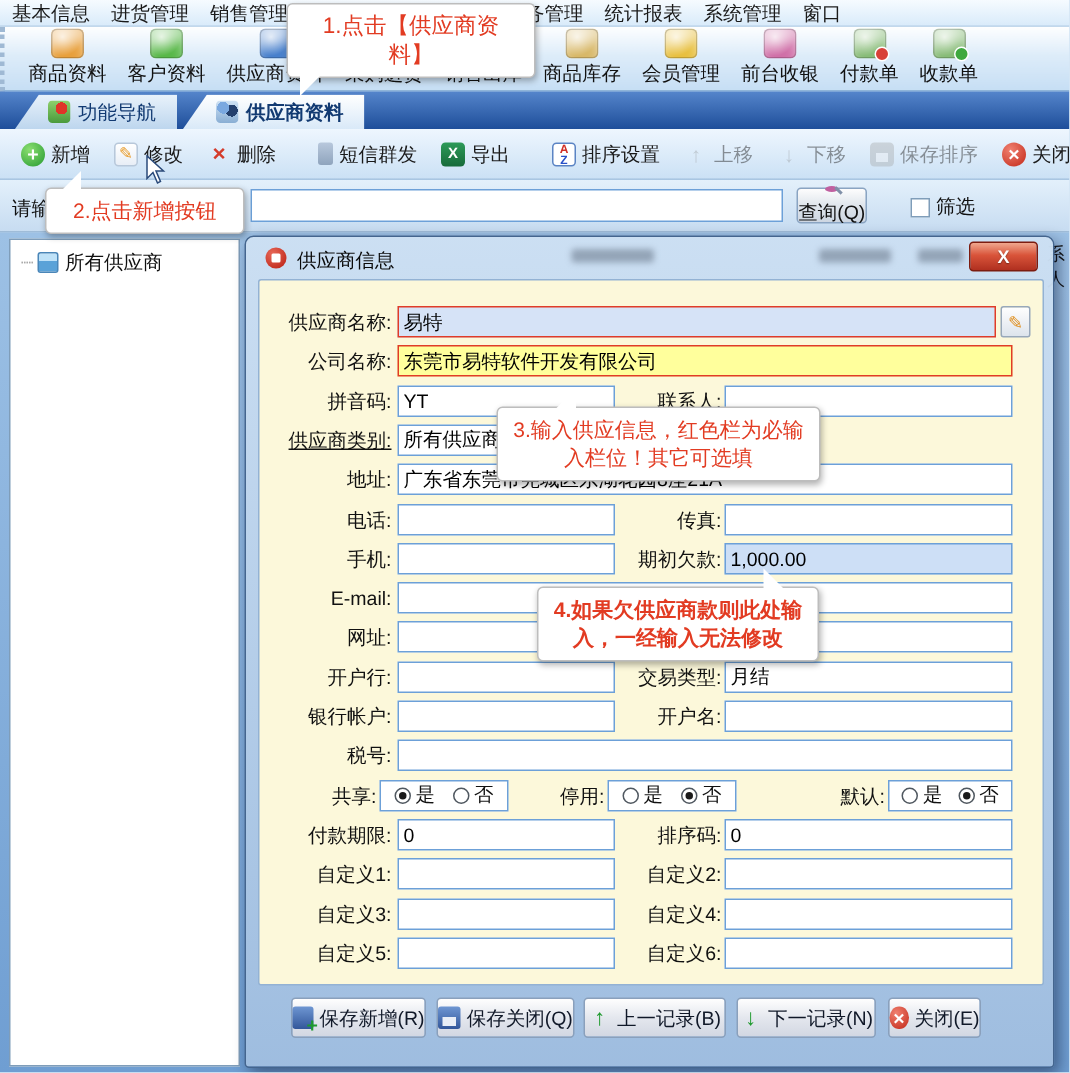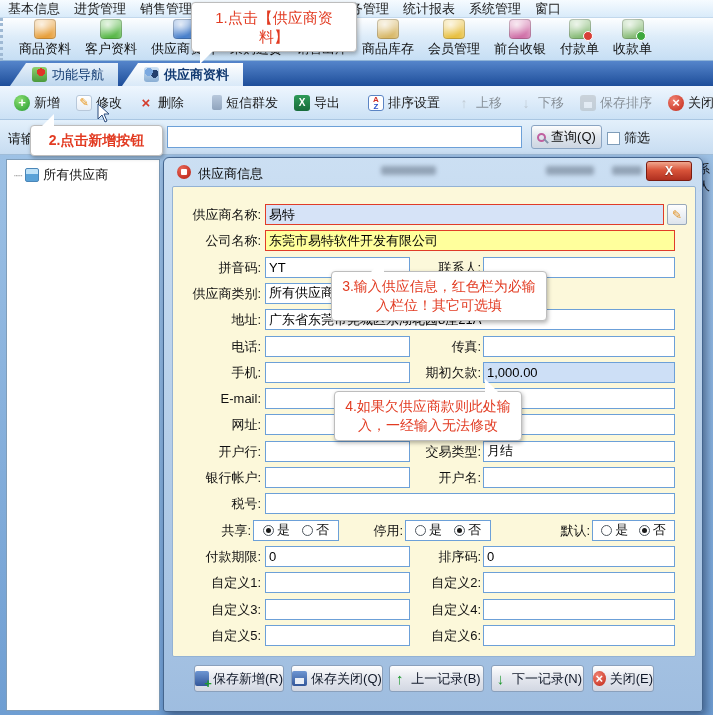--- a/index.html
+++ b/index.html
@@ -65,23 +65,23 @@
   .icon-save-order-icon { background:#9fb2c4; } .icon-save-order-icon::before { content:""; width:8px; height:6px; background:#e8eef4; margin-top:4px; }
   .icon-close-tab-icon { background:radial-gradient(circle at 35% 30%, #f08070, #c22818); border-radius:50%; }
   .icon-close-tab-icon::before { content:"\00D7"; margin-top:-1px; }
 
   
   .searchrow { position:absolute; left:0; top:120px; width:713px; height:35px;
     background:linear-gradient(#e3f0fb,#c7dcf1); border-bottom:1px solid #9fbcd8; }
   .search-label { position:absolute; left:8px; top:10px; font-size:13px; color:#111; }
   .search-input { position:absolute; left:167px; top:6px; width:355px; height:22px;
     border:1px solid #6ca0d8; background:#fff; font-size:13px; padding:0 3px; }
-  .query-btn { position:absolute; left:531px; top:5px; width:71px; height:24px; display:flex; align-items:center;
+  .query-btn { position:absolute; left:531px; top:5px; width:47px; height:24px; display:flex; align-items:center;
     justify-content:center; gap:5px; font-size:13px; color:#111; border:1px solid #8aa4c2; border-radius:3px;
-    background:linear-gradient(#fdfdfd,#dfe5ec 50%,#cdd6e2); cursor:pointer; }
+    background:linear-gradient(#fdfdfd,#dfe5ec 50%,#cdd6e2); cursor:pointer;flex-direction:column; }
   .mag { width:9px; height:9px; border:2px solid #c060a0; border-radius:50%; position:relative; display:inline-block; }
   .mag::after { content:""; position:absolute; width:6px; height:2px; background:#8090a8; transform:rotate(45deg);
     right:-5px; bottom:-2px; }
   .filter-wrap { position:absolute; left:607px; top:9px; display:flex; align-items:center; font-size:13px; color:#111; }
   .cb { width:13px; height:13px; background:#fff; border:1px solid #7f9db9; display:inline-block; margin-right:4px; }
 
   
   .mainarea { position:absolute; left:0; top:155px; width:713px; height:560px;
     background:linear-gradient(#9dc1e5,#6f9ed2); }
   .treepanel { position:absolute; left:6px; top:4px; width:154px; height:552px; background:#fff;
@@ -134,25 +134,25 @@
   .icon-close-icon { background:radial-gradient(circle at 35% 30%, #f08070, #c22818); border-radius:50%; color:#fff; font-weight:bold; }
   .icon-close-icon::before { content:"\00D7"; margin-top:-1px; }
 
   
   .callout { position:absolute; background:#fff; border:1px solid #bdbdbd; border-radius:4px;
     color:#e23b22; font-size:14px; text-align:center; z-index:50; box-shadow:1px 2px 4px rgba(0,0,0,.3);
     padding:5px 10px; line-height:19px; }
   .callout::before { content:""; position:absolute; width:0; height:0; border-style:solid; }
   .c1 { left:191px; top:2px; width:166px; font-size:15px; }
   .c1::before { left:8px; bottom:-13px; border-width:14px 14px 0 0; border-color:#fff transparent transparent transparent; }
-  .c2 { left:30px; top:125px; width:133px;font-weight:bold; }
+  .c2 { left:30px; top:125px; width:133px; }
   .c2::before { left:10px; top:-12px; border-width:0 0 13px 13px; border-color:transparent transparent #fff transparent; }
   .c3 { left:331px; top:271px; width:216px; }
   .c3::before { left:38px; top:-13px; border-width:0 0 14px 14px; border-color:transparent transparent #fff transparent; }
-  .c4 { left:334px; top:391px; width:188px; }
+  .c4 { left:358px; top:391px; width:188px;font-weight:bold; }
   .c4::before { right:22px; top:-13px; border-width:0 14px 14px 0; border-color:transparent transparent #fff transparent; }
 
   .cursor { position:absolute; z-index:60; }
 </style>
 </head>
 <body>
 
 <div class="app">
   <div class="menubar">
     <div class="menu-group" id="menu-left">
@@ -315,21 +315,21 @@
             <span class="flabel" style="left: 0px; width: 88px;">公司名称:</span>
             <input class="finput" value="东莞市易特软件开发有限公司" style="left: 92px; width: 410px; background: rgb(255, 255, 156); border-color: rgb(224, 60, 40);">
           </div>
           <div class="drow" style="top: 69.6px;">
             <span class="flabel" style="left: 0px; width: 88px;">拼音码:</span>
             <input class="finput" value="YT" style="left: 92px; width: 145px;">
             <span class="flabel" style="left: 240px; width: 68px;">联系人:</span>
             <input class="finput" value="" style="left: 310px; width: 192px;">
           </div>
           <div class="drow" style="top: 95.9px;">
-            <span class="flabel" style="left: 0px; width: 88px;">供应商类别:</span>
+            <span class="flabel" style="left: 0px; width: 88px; text-decoration: underline;">供应商类别:</span>
             <input class="finput" value="所有供应商" style="left: 92px; width: 145px;">
           </div>
           <div class="drow" style="top: 122.2px;">
             <span class="flabel" style="left: 0px; width: 88px;">地址:</span>
             <input class="finput" value="广东省东莞市莞城区东湖花园8座21A" style="left: 92px; width: 410px;">
           </div>
           <div class="drow" style="top: 148.5px;">
             <span class="flabel" style="left: 0px; width: 88px;">电话:</span>
             <input class="finput" value="" style="left: 92px; width: 145px;">
             <span class="flabel" style="left: 240px; width: 68px;">传真:</span>

